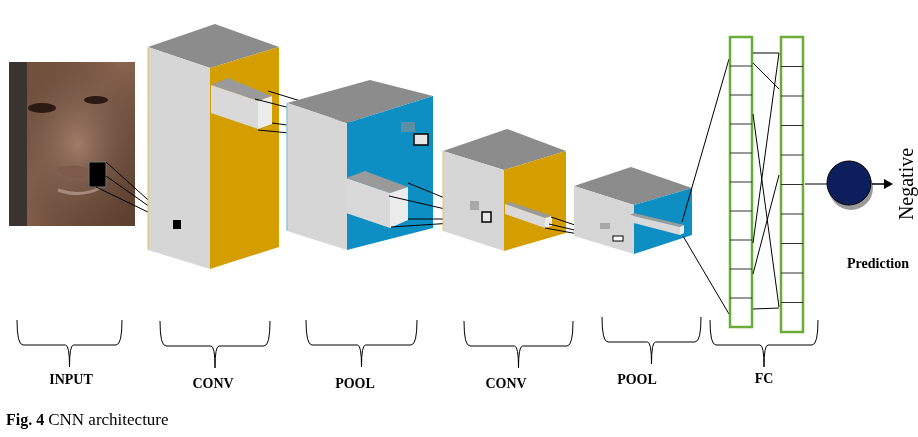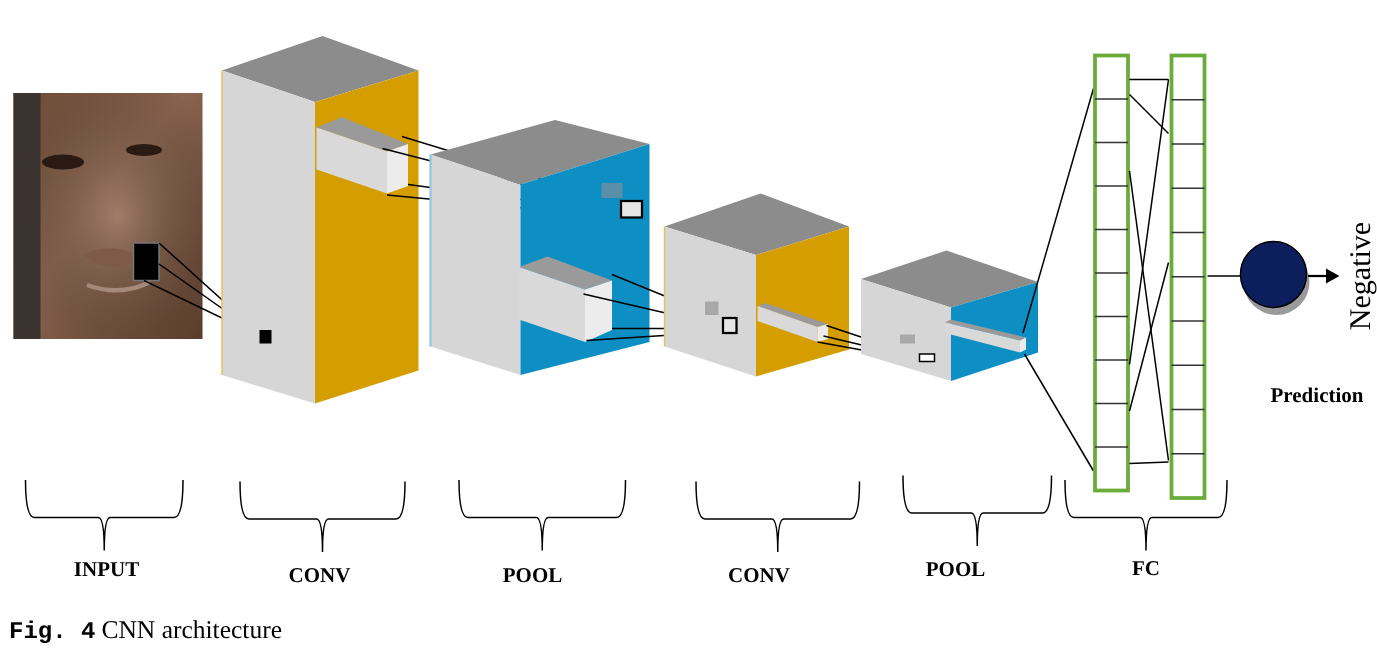--- a/index.html
+++ b/index.html
@@ -1,20 +1,20 @@
 <!DOCTYPE html>
 <html><head>
 <meta charset="utf-8">
 <style>
   html,body{margin:0;padding:0;background:#fff;}
   body{width:918px;height:437px;position:relative;overflow:hidden;font-family:"Liberation Serif",serif;}
   svg{position:absolute;left:0;top:0;}
   .lbl{font-family:"Liberation Serif",serif;font-weight:bold;font-size:14px;fill:#000;}
   .cap{position:absolute;left:6px;top:410px;font-size:17px;color:#000;font-family:"Liberation Serif",serif;}
-  .cap b{font-family:Liberation Mono, monospace;font-weight:bold;font-size:16px;margin-right:4px;}
+  .cap b{font-family:Liberation Serif, serif;font-weight:bold;font-size:16px;margin-right:4px;}
 </style>
 </head>
 <body>
 
 <svg width="918" height="437" viewBox="0 0 918 437">
   <defs>
     <linearGradient id="face" x1="0" y1="0" x2="1" y2="1">
       <stop offset="0" stop-color="#6b4a36"></stop>
       <stop offset="0.45" stop-color="#8a6550"></stop>
       <stop offset="1" stop-color="#5a3d2c"></stop>

